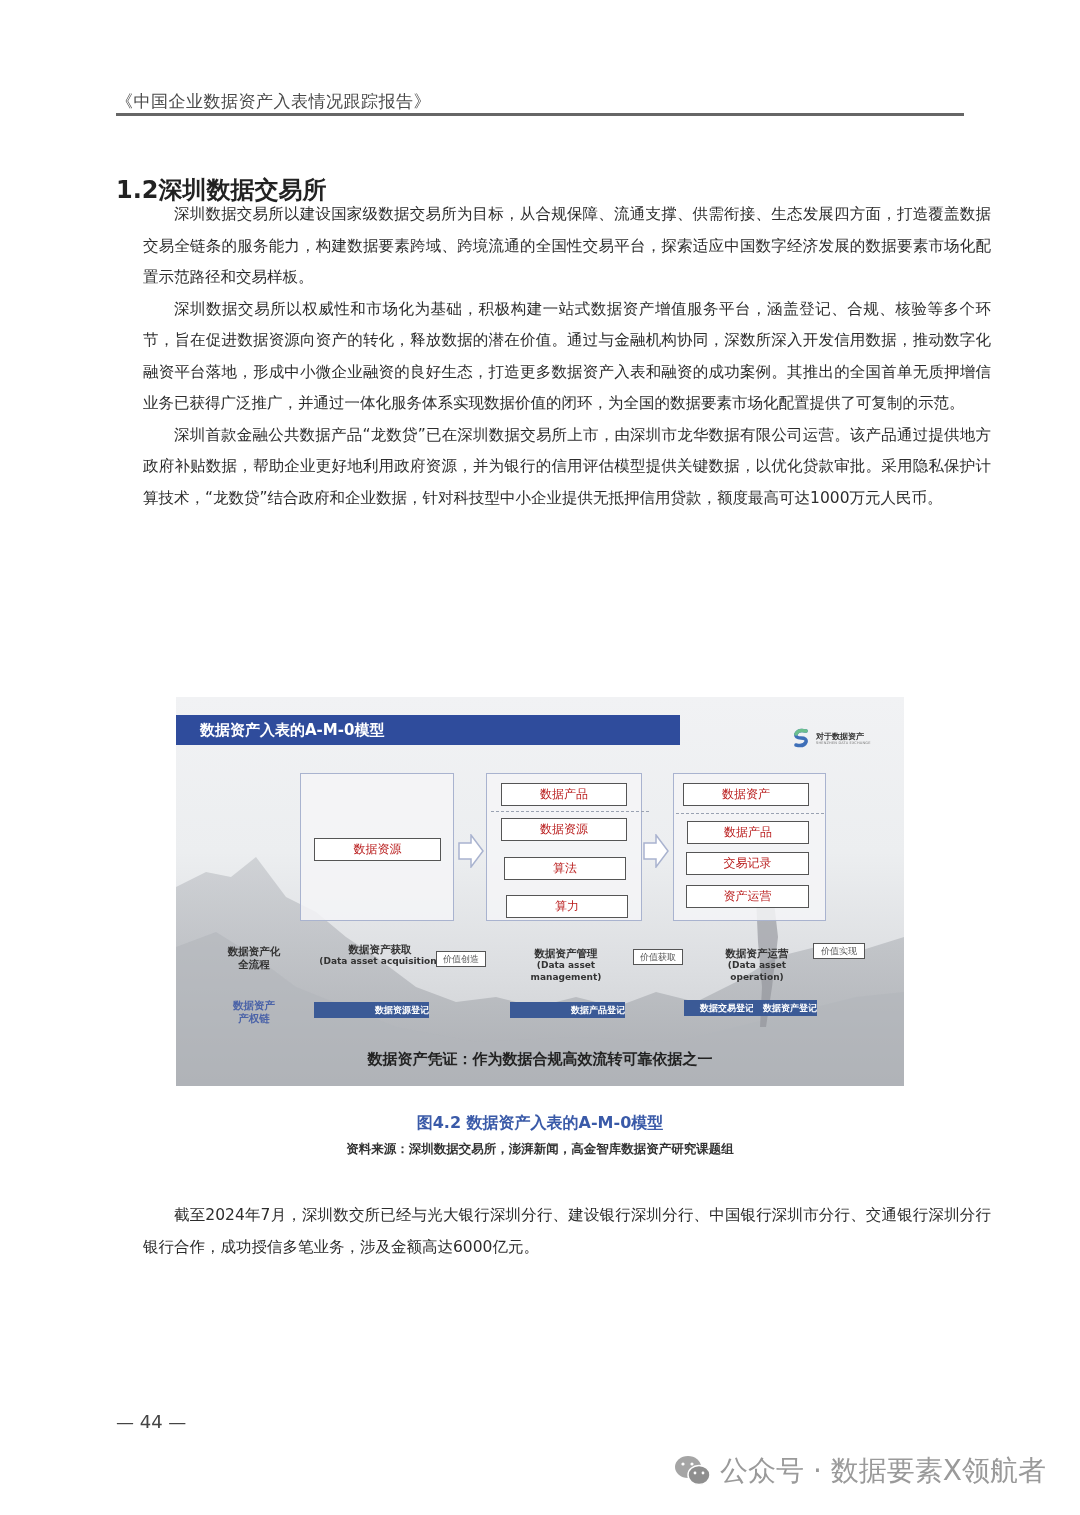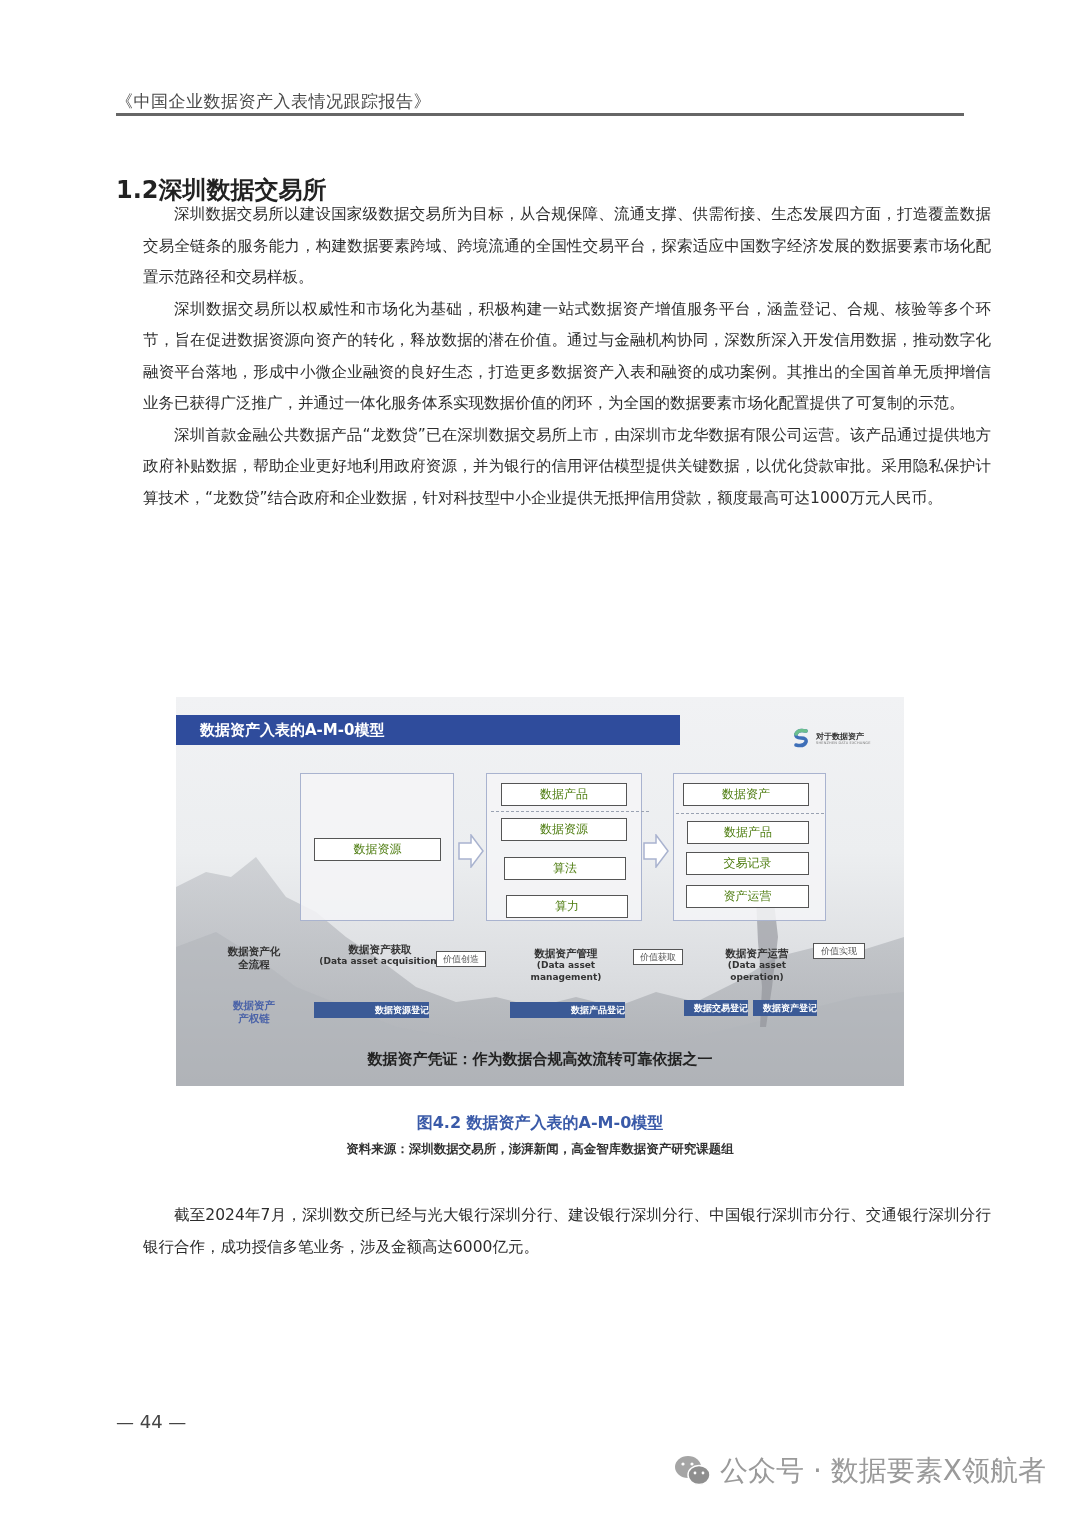--- a/index.html
+++ b/index.html
@@ -39,21 +39,21 @@
     position:absolute; left:614px; top:30px; display:flex; align-items:center; gap:4px;
   }
   .logo-mark { width:22px; height:22px; }
   .logo-text { font-size:8px; color:#333; font-weight:bold; line-height:9px; }
   .logo-sub { font-size:3.5px; color:#777; letter-spacing:0.2px; }
 
   .stage-box {
     position:absolute; border:1.5px solid #a9b3cf; background:rgba(244,245,247,0.85); box-sizing:border-box;
   }
   .item-box {
-    position:absolute; border:1.5px solid #555; background:#fff; font-size:12px; color:#4d7c0f;
+    position:absolute; border:1.5px solid #555; background:#fff; font-size:12px; color:#b91c1c;
     text-align:center; box-sizing:border-box; height:23px; line-height:20px;
   }
   .dash-line {
     position:absolute; height:0; border-top:1.5px dashed #9aa2b2;
   }
   .arrow { position:absolute; width:26px; height:34px; }
 
   .row-label {
     position:absolute; font-size:10.5px; font-weight:bold; color:#333; text-align:center; line-height:13px;
   }
@@ -179,21 +179,21 @@
   <div class="value-tag" style="left:457px; top:252px; width:50px;">价值获取</div>
 
   <div class="stage-title" style="left:530px; top:250px; width:102px;">
     <div>数据资产运营</div>
     <div class="en">(Data asset operation)</div>
   </div>
   <div class="value-tag" style="left:637px; top:246px; width:52px;">价值实现</div>
 
   <div class="reg-bar" style="left:138px; top:305px; width:115px;">数据资源登记</div>
   <div class="reg-bar" style="left:334px; top:305px; width:115px;">数据产品登记</div>
-  <div class="reg-bar" style="left:508px; top:303px; width:64px;">数据交易登记</div>
+  <div class="reg-bar" style="left:508px; top:303px; width:64px;padding-left:6px;">数据交易登记</div>
   <div class="reg-bar" style="left:577px; top:303px; width:64px;">数据资产登记</div>
 
   <div class="fig-bottom">数据资产凭证：作为数据合规高效流转可靠依据之一</div>
 </div>
 
 <div class="fig-caption">图4.2 数据资产入表的A-M-0模型</div>
 <div class="fig-source">资料来源：深圳数据交易所，澎湃新闻，高金智库数据资产研究课题组</div>
 
 <div class="body-text" style="top:1200px;">
   <p>截至2024年7月，深圳数交所已经与光大银行深圳分行、建设银行深圳分行、中国银行深圳市分行、交通银行深圳分行银行合作，成功授信多笔业务，涉及金额高达6000亿元。</p>

